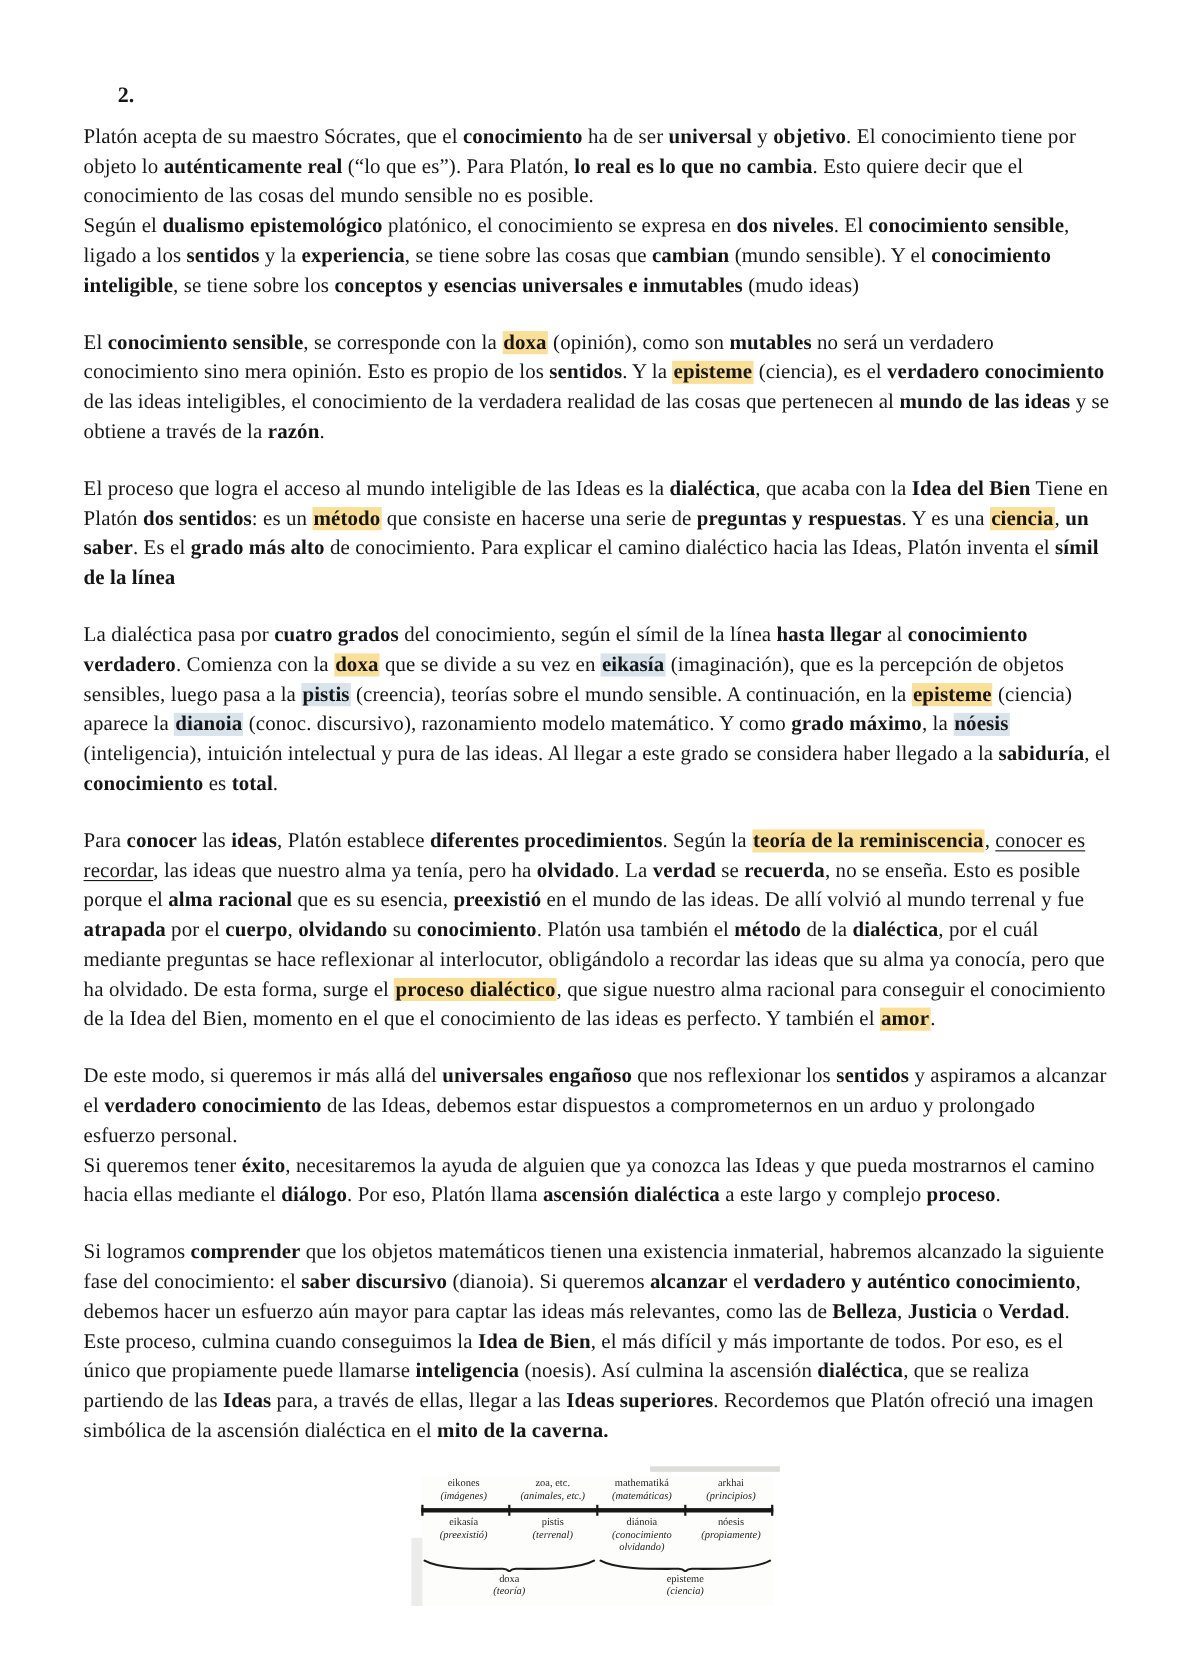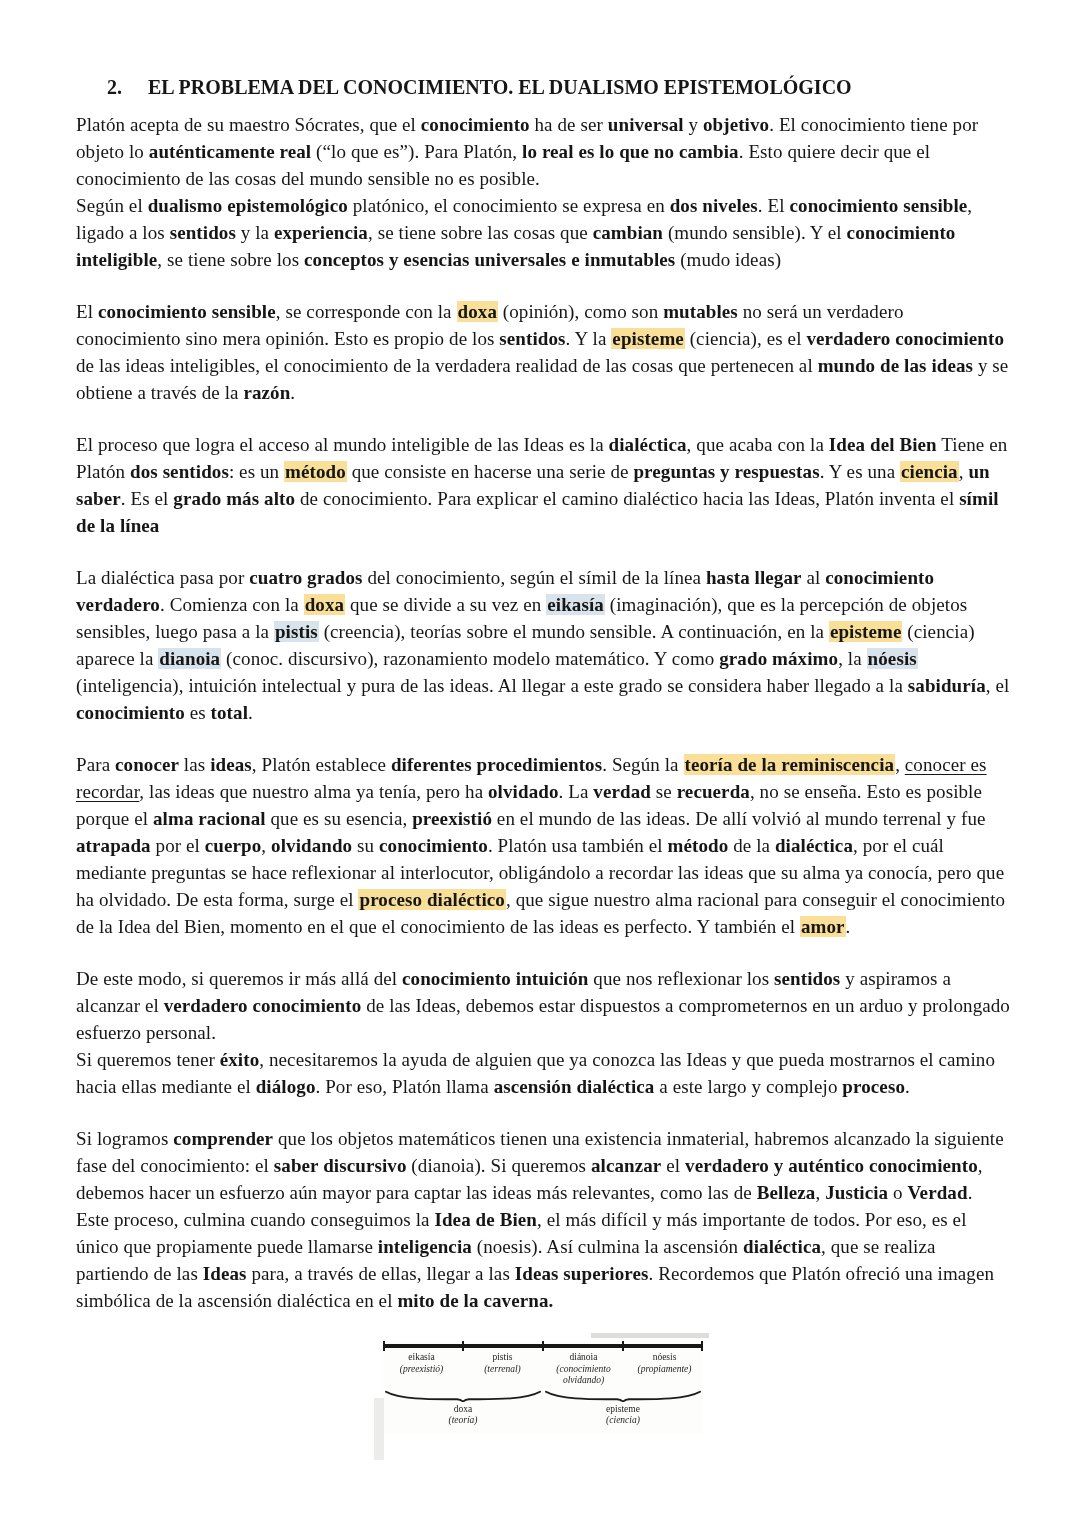--- a/index.html
+++ b/index.html
@@ -55,21 +55,20 @@
   .d-groups{display:grid;grid-template-columns:1fr 1fr;margin-top:2px;}
 </style>
 </head>
 <body>
 
 <div class="page">
   <div class="content">
 
     <h1 class="doc-title">
       <span>2.</span>
-      <span>EL PROBLEMA DEL CONOCIMIENTO. EL DUALISMO EPISTEMOLÓGICO</span>
     </h1>
 
     <div class="block">
       <p class="para"><span>Platón acepta de su maestro Sócrates, que el </span><span class="b">conocimiento</span><span> ha de ser </span><span class="b">universal</span><span> y </span><span class="b">objetivo</span><span>. El conocimiento tiene por objeto lo </span><span class="b">auténticamente real</span><span> (“lo que es”). Para Platón, </span><span class="b">lo real es lo que no cambia</span><span>. Esto quiere decir que el conocimiento de las cosas del mundo sensible no es posible.</span></p>
       <p class="para"><span>Según el </span><span class="b">dualismo epistemológico</span><span> platónico, el conocimiento se expresa en </span><span class="b">dos niveles</span><span>. El </span><span class="b">conocimiento sensible</span><span>, ligado a los </span><span class="b">sentidos</span><span> y la </span><span class="b">experiencia</span><span>, se tiene sobre las cosas que </span><span class="b">cambian</span><span> (mundo sensible). Y el </span><span class="b">conocimiento inteligible</span><span>, se tiene sobre los </span><span class="b">conceptos y esencias universales e inmutables</span><span> (mudo ideas)</span></p>
     </div>
 
     <div class="block">
       <p class="para"><span>El </span><span class="b">conocimiento sensible</span><span>, se corresponde con la </span><span class="b hl-y">doxa</span><span> (opinión), como son </span><span class="b">mutables</span><span> no será un verdadero conocimiento sino mera opinión. Esto es propio de los </span><span class="b">sentidos</span><span>. Y la </span><span class="b hl-y">episteme</span><span> (ciencia), es el </span><span class="b">verdadero conocimiento</span><span> de las ideas inteligibles, el conocimiento de la verdadera realidad de las cosas que pertenecen al </span><span class="b">mundo de las ideas</span><span> y se obtiene a través de la </span><span class="b">razón</span><span>.</span></p>
     </div>
@@ -80,32 +79,50 @@
 
     <div class="block">
       <p class="para"><span>La dialéctica pasa por </span><span class="b">cuatro grados</span><span> del conocimiento, según el símil de la línea </span><span class="b">hasta llegar</span><span> al </span><span class="b">conocimiento verdadero</span><span>. Comienza con la </span><span class="b hl-y">doxa</span><span> que se divide a su vez en </span><span class="b hl-b">eikasía</span><span> (imaginación), que es la percepción de objetos sensibles, luego pasa a la </span><span class="b hl-b">pistis</span><span> (creencia), teorías sobre el mundo sensible. A continuación, en la </span><span class="b hl-y">episteme</span><span> (ciencia) aparece la </span><span class="b hl-b">dianoia</span><span> (conoc. discursivo), razonamiento modelo matemático. Y como </span><span class="b">grado máximo</span><span>, la </span><span class="b hl-b">nóesis</span><span> (inteligencia), intuición intelectual y pura de las ideas. Al llegar a este grado se considera haber llegado a la </span><span class="b">sabiduría</span><span>, el </span><span class="b">conocimiento</span><span> es </span><span class="b">total</span><span>.</span></p>
     </div>
 
     <div class="block">
       <p class="para"><span>Para </span><span class="b">conocer</span><span> las </span><span class="b">ideas</span><span>, Platón establece </span><span class="b">diferentes procedimientos</span><span>. Según la </span><span class="b hl-y">teoría de la reminiscencia</span><span>, </span><span class="u">conocer es recordar</span><span>, las ideas que nuestro alma ya tenía, pero ha </span><span class="b">olvidado</span><span>. La </span><span class="b">verdad</span><span> se </span><span class="b">recuerda</span><span>, no se enseña. Esto es posible porque el </span><span class="b">alma racional</span><span> que es su esencia, </span><span class="b">preexistió</span><span> en el mundo de las ideas. De allí volvió al mundo terrenal y fue </span><span class="b">atrapada</span><span> por el </span><span class="b">cuerpo</span><span>, </span><span class="b">olvidando</span><span> su </span><span class="b">conocimiento</span><span>. Platón usa también el </span><span class="b">método</span><span> de la </span><span class="b">dialéctica</span><span>, por el cuál mediante preguntas se hace reflexionar al interlocutor, obligándolo a recordar las ideas que su alma ya conocía, pero que ha olvidado. De esta forma, surge el </span><span class="b hl-y">proceso dialéctico</span><span>, que sigue nuestro alma racional para conseguir el conocimiento de la Idea del Bien, momento en el que el conocimiento de las ideas es perfecto. Y también el </span><span class="b hl-y">amor</span><span>.</span></p>
     </div>
 
     <div class="block">
-      <p class="para"><span>De este modo, si queremos ir más allá del </span><span class="b">conocimiento intuición</span><span> que nos reflexionar los </span><span class="b">sentidos</span><span> y aspiramos a alcanzar el </span><span class="b">verdadero conocimiento</span><span> de las Ideas, debemos estar dispuestos a comprometernos en un arduo y prolongado esfuerzo personal.</span></p>
+      <p class="para"><span>De este modo, si queremos ir más allá del </span><span class="b">universales engañoso</span><span> que nos reflexionar los </span><span class="b">sentidos</span><span> y aspiramos a alcanzar el </span><span class="b">verdadero conocimiento</span><span> de las Ideas, debemos estar dispuestos a comprometernos en un arduo y prolongado esfuerzo personal.</span></p>
       <p class="para"><span>Si queremos tener </span><span class="b">éxito</span><span>, necesitaremos la ayuda de alguien que ya conozca las Ideas y que pueda mostrarnos el camino hacia ellas mediante el </span><span class="b">diálogo</span><span>. Por eso, Platón llama </span><span class="b">ascensión dialéctica</span><span> a este largo y complejo </span><span class="b">proceso</span><span>.</span></p>
     </div>
 
     <div class="block">
       <p class="para"><span>Si logramos </span><span class="b">comprender</span><span> que los objetos matemáticos tienen una existencia inmaterial, habremos alcanzado la siguiente fase del conocimiento: el </span><span class="b">saber discursivo</span><span> (dianoia). Si queremos </span><span class="b">alcanzar</span><span> el </span><span class="b">verdadero y auténtico conocimiento</span><span>, debemos hacer un esfuerzo aún mayor para captar las ideas más relevantes, como las de </span><span class="b">Belleza</span><span>, </span><span class="b">Justicia</span><span> o </span><span class="b">Verdad</span><span>. Este proceso, culmina cuando conseguimos la </span><span class="b">Idea de Bien</span><span>, el más difícil y más importante de todos. Por eso, es el único que propiamente puede llamarse </span><span class="b">inteligencia</span><span> (noesis). Así culmina la ascensión </span><span class="b">dialéctica</span><span>, que se realiza partiendo de las </span><span class="b">Ideas</span><span> para, a través de ellas, llegar a las </span><span class="b">Ideas superiores</span><span>. Recordemos que Platón ofreció una imagen simbólica de la ascensión dialéctica en el </span><span class="b">mito de la caverna.</span></p>
     </div>
 
     <div class="diagram">
       <div class="scan-artifact scan-artifact-top"></div>
       <div class="scan-artifact scan-artifact-left"></div>
 
+      <div class="d-row d-top">
+        <div class="d-cell">
+          <div class="d-term">eikones</div>
+          <div class="d-gloss">(imágenes)</div>
+        </div>
+        <div class="d-cell">
+          <div class="d-term">zoa, etc.</div>
+          <div class="d-gloss">(animales, etc.)</div>
+        </div>
+        <div class="d-cell">
+          <div class="d-term">mathematiká</div>
+          <div class="d-gloss">(matemáticas)</div>
+        </div>
+        <div class="d-cell">
+          <div class="d-term">arkhai</div>
+          <div class="d-gloss">(principios)</div>
+        </div>
+      </div>
 
       <div class="d-line">
         <span class="tick t0"></span>
         <span class="tick t25"></span>
         <span class="tick t50"></span>
         <span class="tick t75"></span>
         <span class="tick t100"></span>
       </div>
 
       <div class="d-row d-bottom">

